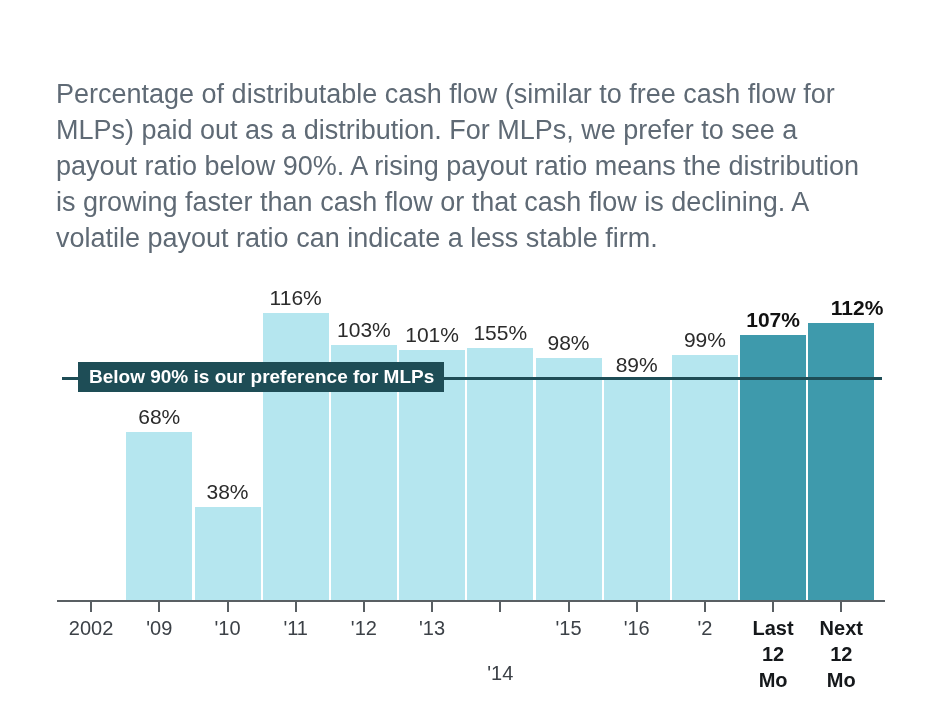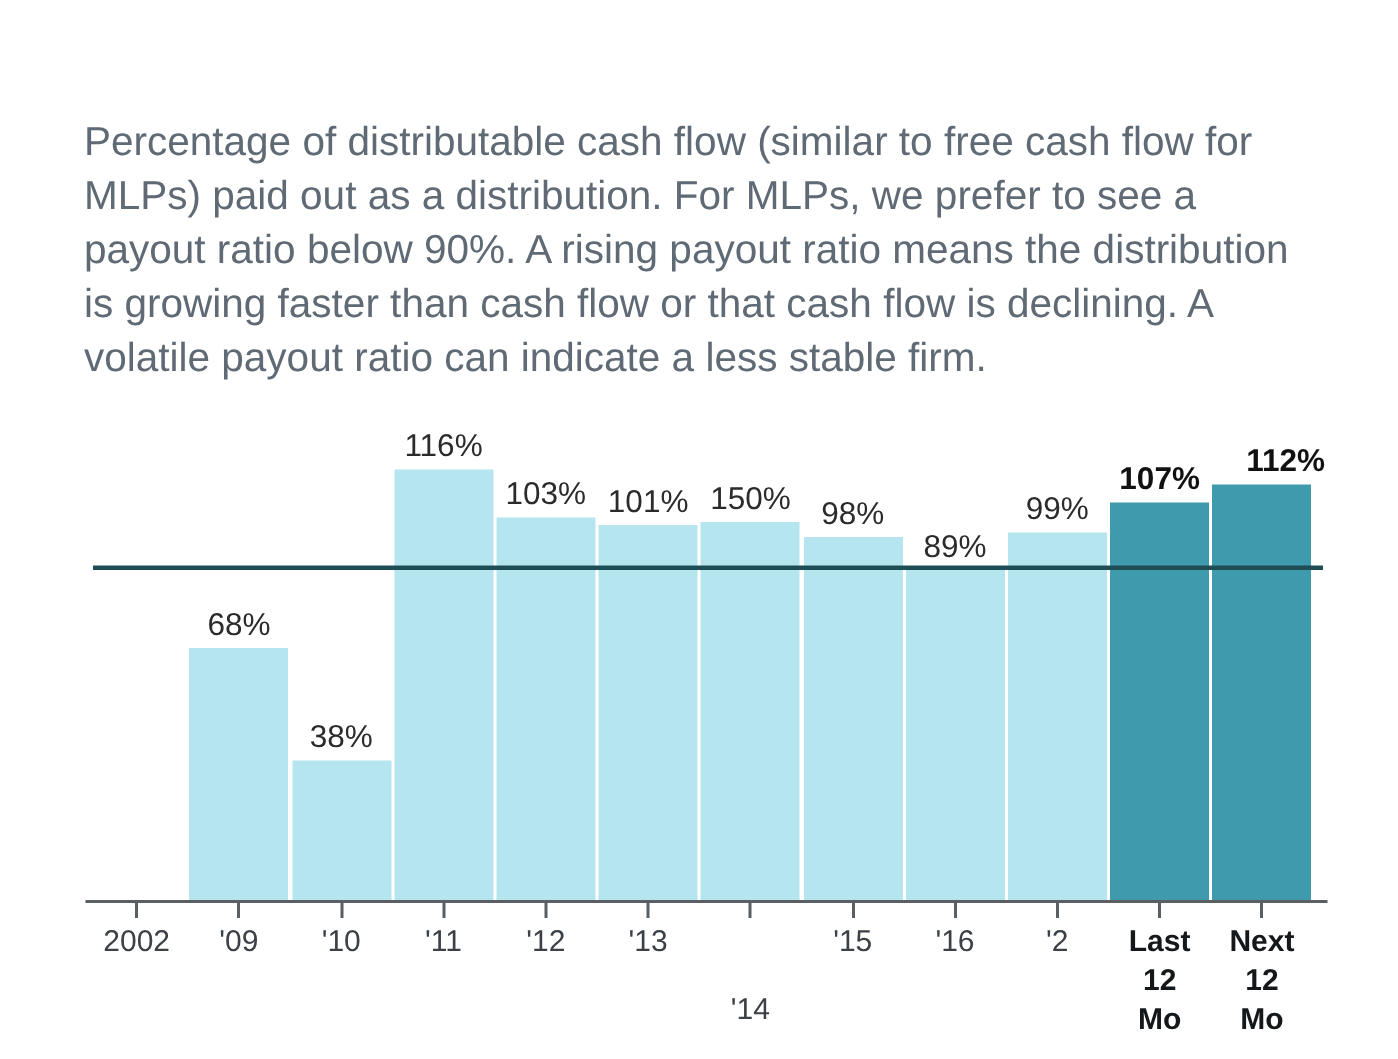--- a/index.html
+++ b/index.html
@@ -144,29 +144,30 @@
         <div class="bar light" title="99%" style="left: 671.9px; width: 66px; height: 245.817px;"></div>
         <div class="bar dark" title="107%" style="left: 740.1px; width: 66px; height: 265.681px;"></div>
         <div class="bar dark" title="112%" style="left: 808.3px; width: 66px; height: 278.096px;"></div>
       </div>
     <div id="labels-layer">
         <div class="bar-label" style="left: 125.2px; width: 68.2px; top: 405.156px;">68%</div>
         <div class="bar-label" style="left: 193.4px; width: 68.2px; top: 479.646px;">38%</div>
         <div class="bar-label" style="left: 261.6px; width: 68.2px; top: 285.972px;">116%</div>
         <div class="bar-label" style="left: 329.8px; width: 68.2px; top: 318.251px;">103%</div>
         <div class="bar-label" style="left: 398px; width: 68.2px; top: 323.217px;">101%</div>
-        <div class="bar-label" style="left: 466.2px; width: 68.2px; top: 320.734px;">150%</div>
+        <div class="bar-label" style="left: 466.2px; width: 68.2px; top: 320.734px;">155%</div>
         <div class="bar-label" style="left: 534.4px; width: 68.2px; top: 330.666px;">98%</div>
         <div class="bar-label" style="left: 602.6px; width: 68.2px; top: 353.013px;">89%</div>
         <div class="bar-label" style="left: 670.8px; width: 68.2px; top: 328.183px;">99%</div>
         <div class="bar-label bold" style="left: 739px; width: 68.2px; top: 308.319px;">107%</div>
         <div class="bar-label bold" style="left: 823px; width: 68.2px; top: 295.904px;">112%</div>
       </div>
 
     <div id="reference-line" style="top: 376.53px;"></div>
+    <div id="reference-badge" style="top: 361.53px;">Below 90% is our preference for MLPs</div>
 
     <div id="x-axis"></div>
     <div id="ticks-layer">
         <div class="tick" style="left: 90.1px;"></div>
         <div class="tick" style="left: 158.3px;"></div>
         <div class="tick" style="left: 226.5px;"></div>
         <div class="tick" style="left: 294.7px;"></div>
         <div class="tick" style="left: 362.9px;"></div>
         <div class="tick" style="left: 431.1px;"></div>
         <div class="tick" style="left: 499.3px;"></div>

